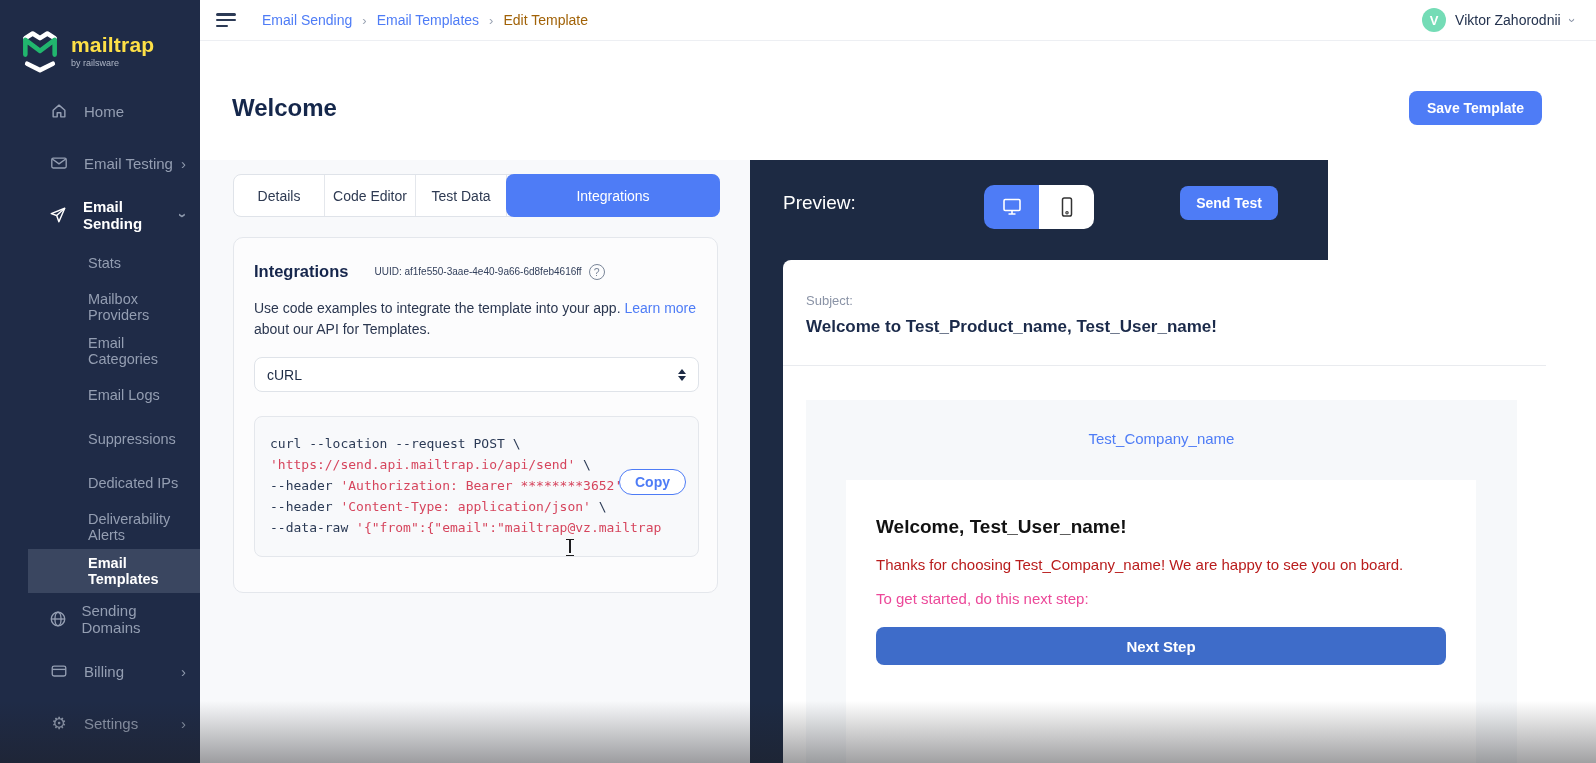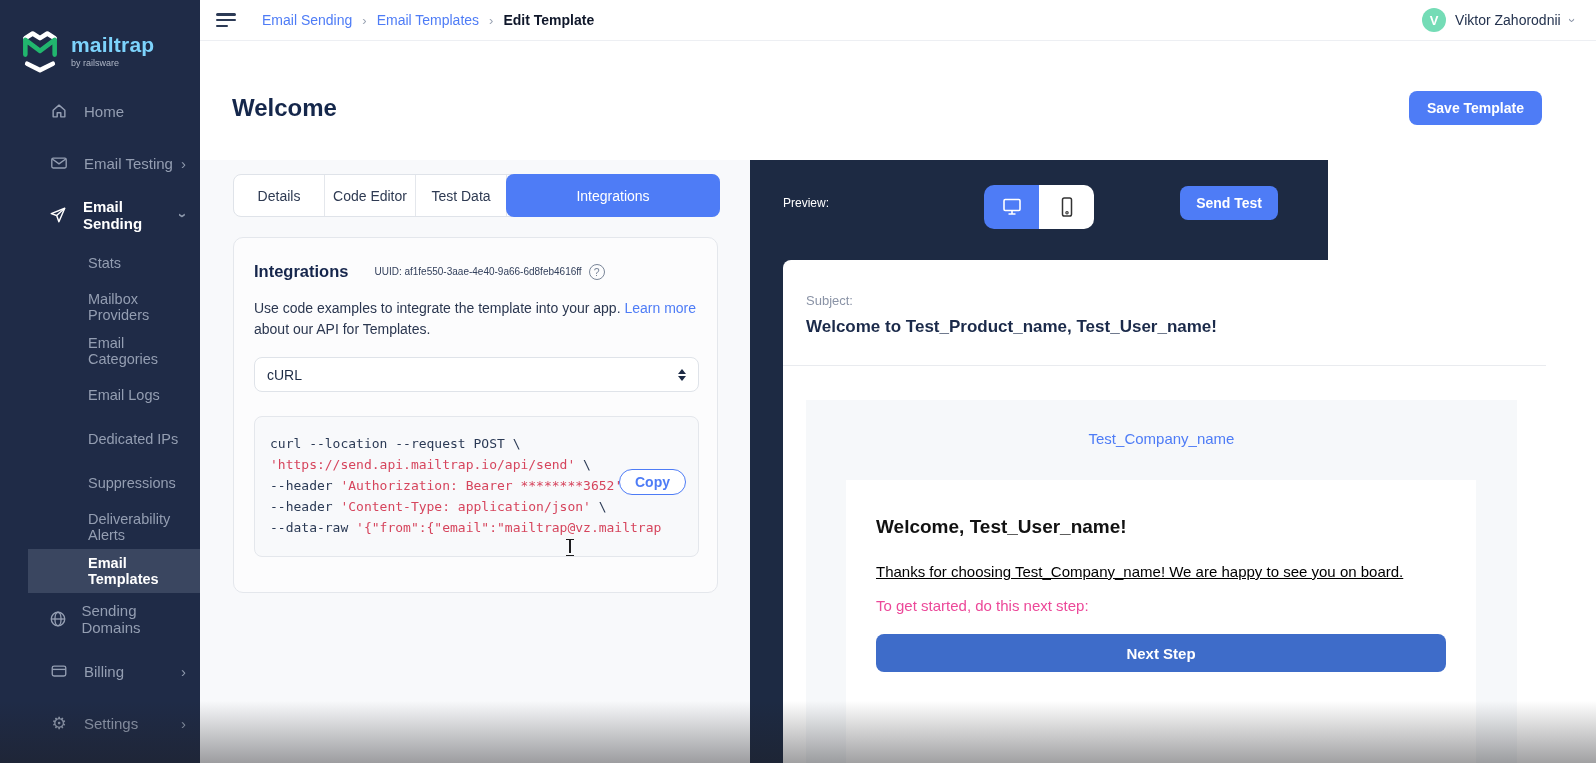--- a/index.html
+++ b/index.html
@@ -5,42 +5,42 @@
   * { box-sizing: border-box; margin: 0; padding: 0; }
   html,body { background:#fff; }
   body { font-family: "Liberation Sans", sans-serif; }
   .app { position:relative; width:1596px; height:763px; overflow:hidden; background:#fff; }
 
   
   .sidebar { position:absolute; left:0; top:0; width:200px; height:763px; background:var(--sidebar-bg,#1f2b47); z-index:3; }
   .logo-block { display:flex; align-items:center; gap:9px; padding:16px 0 0 18px; height:84px; }
   .logo-mark { width:44px; height:46px; flex:0 0 auto; }
   .logo-text-wrap { display:flex; flex-direction:column; }
-  .logo-name { color:#7dd3fc; font-size:21px; font-weight:bold; letter-spacing:.2px; }
+  .logo-name { color:#fde047; font-size:21px; font-weight:bold; letter-spacing:.2px; }
   .logo-tagline { color:#aeb6c6; font-size:9px; margin-top:1px; }
   .nav { margin-top:1px;padding-left:28px; }
   .nav-row { display:flex; align-items:center; height:52px; padding:0 14px 0 20px; color:#949eb2; font-size:15px; cursor:pointer; }
   .nav-row .nav-ic { width:22px; margin-right:14px; font-size:17px; display:flex; align-items:center; justify-content:center; color:#949eb2; }
   .nav-row .nav-ic svg { width:18px; height:18px; }
   .nav-row.sub { height:44px; padding-left:60px; font-size:14.5px; }
   .nav-row.bold { color:#fff; font-weight:bold; }
   .nav-row.bold .nav-ic { color:#fff; }
   .nav-row.active { background:#3a4660; color:#fff; font-weight:bold; }
   .nav-chevron { margin-left:auto; color:#8e99ad; font-size:15px; line-height:1; }
   .nav-chevron.down { transform:rotate(90deg); }
 
   
   .topbar { position:absolute; left:200px; top:0; width:1396px; height:41px; background:#fff; border-bottom:1px solid #edeff3; display:flex; align-items:center; padding:0 22px 0 16px; z-index:2; }
   .hamburger { width:20px; height:14px; display:flex; flex-direction:column; justify-content:space-between; cursor:pointer; margin-right:26px; }
   .hamburger span { display:block; height:2.5px; background:#2c3a55; border-radius:2px; }
   .hamburger span:nth-child(1){ width:20px; } .hamburger span:nth-child(2){ width:20px; } .hamburger span:nth-child(3){ width:12px; }
   .breadcrumb { display:flex; align-items:center; gap:10px; font-size:14px; }
   .crumb-link { color:var(--accent,#4e7cf6); font-weight:500; cursor:pointer; text-decoration:none; }
   .crumb-sep { color:#9aa3b3; font-size:13px; }
-  .crumb-current { color:#0f172a; font-weight:bold; }
+  .crumb-current { color:#a16207; font-weight:normal; }
   .user-box { margin-left:auto; display:flex; align-items:center; gap:9px; cursor:pointer; }
   .avatar { width:24px; height:24px; border-radius:50%; background:var(--avatar,#74dcb6); color:#fff; font-size:13px; font-weight:bold; display:flex; align-items:center; justify-content:center; }
   .user-name { font-size:14px; color:#23324e; }
   .user-chevron { color:#8a93a6; font-size:13px; transform:rotate(90deg); display:inline-block; }
 
   
   .page-head { position:absolute; left:200px; top:56px; width:1396px; height:104px; background:#fff; display:flex; align-items:center; padding:0 54px 0 32px; z-index:1; }
   .page-title { font-size:24px; font-weight:bold; color:#15274b; }
   .save-btn { margin-left:auto; background:var(--accent,#4e7cf6); color:#fff; border:none; font-weight:bold; font-size:14px; padding:9px 18px; border-radius:8px; cursor:pointer; font-family:inherit; }
 
@@ -74,36 +74,36 @@
   
   .ibeam { position:absolute; left:565px; top:538px; width:10px; height:17px; z-index:6; pointer-events:none; }
   .ibeam:before { content:""; position:absolute; left:4px; top:2px; width:1.6px; height:13px; background:#1d1d1f; }
   .ibeam:after { content:""; position:absolute; left:1px; top:1px; width:8px; height:15px;
     border-top:1.6px solid #1d1d1f; border-bottom:1.6px solid #1d1d1f;
     border-left:0; border-right:0; clip-path: polygon(0 0,100% 0,100% 12%,0 12%,0 88%,100% 88%,100% 100%,0 100%); }
 
   
   .preview-pane { flex:1; height:100%; background:var(--preview-bg,#1d2a43); position:relative; }
   .preview-head { position:absolute; left:0; top:0; width:100%; height:116px; display:flex; align-items:center; padding:0 50px 0 33px; }
-  .preview-label { color:#fff; font-size:12px; font-weight:500;text-align:center; }
+  .preview-label { color:#fff; font-size:19px; font-weight:500;text-align:center; }
   .device-toggle { position:absolute; left:50%; transform:translateX(-50%); top:40px; width:110px; height:44px; border-radius:10px; overflow:hidden; display:flex; }
   .device-seg { width:55px; height:44px; display:flex; align-items:center; justify-content:center; cursor:pointer; }
   .device-seg.active { background:var(--accent,#4e7cf6); }
   .device-seg.inactive { background:#fff; }
   .send-test-btn { margin-left:auto; background:var(--accent,#4e7cf6); color:#fff; border:none; font-weight:bold; font-size:14px; padding:9px 16px; border-radius:8px; cursor:pointer; font-family:inherit; }
 
   .email-card { position:absolute; left:33px; top:115px; width:763px; height:503px; background:#fff; border-radius:8px 8px 0 0; overflow:hidden; }
   .subject-label { margin:33px 0 0 23px; font-size:13px; color:#8a93a6; }
   .subject-line { margin:9px 0 0 23px; font-size:17px; font-weight:bold; color:#1b2a4a; }
   .subject-divider { margin-top:28px; height:1px; background:#e9ebef; width:100%; }
   .email-body-bg { position:absolute; left:23px; right:29px; top:140px; bottom:0; background:#f6f8fa; }
   .company-link { display:block; text-align:center; margin-top:30px; font-size:15px; color:var(--accent,#4e7cf6); cursor:pointer; text-decoration:none; }
   .email-inner { position:absolute; left:40px; right:41px; top:80px; bottom:0; background:#fff; padding:36px 30px 0 30px; }
   .email-heading { font-size:19px; font-weight:bold; color:#121212; }
-  .email-p1 { margin-top:25px; font-size:15px; color:#000000;text-decoration:underline; }
+  .email-p1 { margin-top:18px; font-size:15px; color:#b91c1c; }
   .email-p2 { margin-top:17px; font-size:15px; color:#ec4899; }
   .cta-btn { margin-top:20px; width:100%; height:38px; background:var(--cta,#3e6cc9); border:none; border-radius:8px; color:#fff; font-weight:bold; font-size:15px; cursor:pointer; font-family:inherit; }
 
   .bottom-fade { position:absolute; left:0; bottom:0; width:100%; height:62px; background:linear-gradient(to bottom, rgba(30,30,34,0) 0%, rgba(30,30,34,0.42) 100%); pointer-events:none; z-index:9; }
 </style>
 </head>
 <body>
 
 <div class="app">
 
@@ -157,24 +157,24 @@
       <div class="nav-row sub">
           <span>Mailbox Providers</span>
         </div>
       <div class="nav-row sub">
           <span>Email Categories</span>
         </div>
       <div class="nav-row sub">
           <span>Email Logs</span>
         </div>
       <div class="nav-row sub">
+          <span>Suppressions</span>
+        </div>
+      <div class="nav-row sub">
           <span>Dedicated IPs</span>
-        </div>
-      <div class="nav-row sub">
-          <span>Suppressions</span>
         </div>
       <div class="nav-row sub">
           <span>Deliverability Alerts</span>
         </div>
       <div class="nav-row sub active">
           <span>Email Templates</span>
         </div>
       <div class="nav-row">
         <span class="nav-ic">
           <svg viewBox="0 0 20 20">

